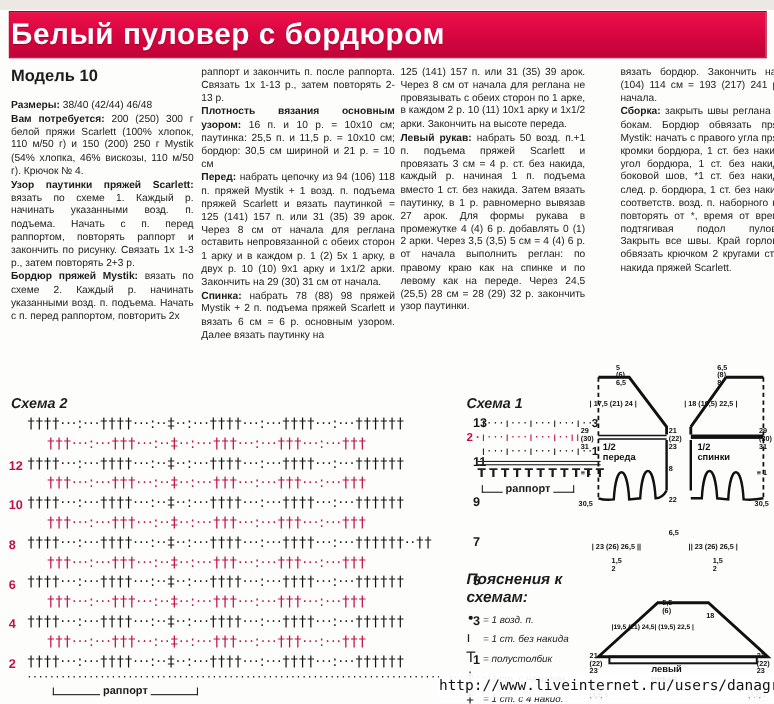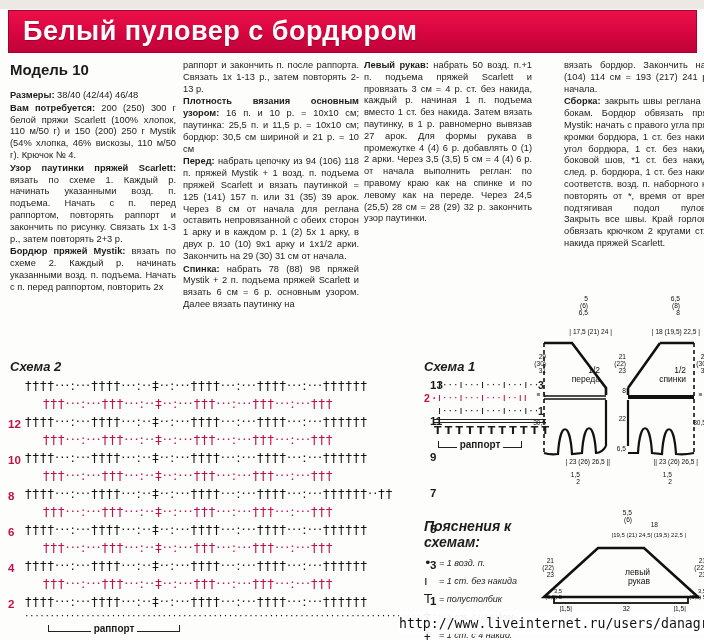--- a/index.html
+++ b/index.html
@@ -2,21 +2,21 @@
 <html><head>
 <meta charset="utf-8">
 <style>
   html,body{margin:0;padding:0;background:#e9e6e1;}
   .page{position:relative;width:704px;height:640px;background:#fdfdfc;overflow:hidden;
         font-family:"Liberation Sans",sans-serif;color:#1c1c1c;}
   .top-strip{position:absolute;left:0;top:0;width:704px;height:9px;background:#ece9e4;}
   .header{position:absolute;left:8px;top:10px;width:689px;height:43px;
           background:linear-gradient(180deg,#ec1049 0%,#d60540 55%,#c00339 100%);
           border:1px solid #a50030;display:flex;align-items:center;box-sizing:border-box;}
-  .header .title{color:#ffffff;font-weight:bold;font-size:27px;letter-spacing:.5px;padding-left:14px;
+  .header .title{color:#ffffff;font-weight:bold;font-size:27px;letter-spacing:.5px;padding-left:1px;
                  text-shadow:0 1px 1px rgba(120,0,30,.55);}
   .col{position:absolute;top:60px;font-size:9.3px;line-height:1.27;text-align:justify;}
   .col p{margin:0 0 1px 0;}
   .col b{font-weight:bold;}
   #col1{left:10px;width:166px;}
   #col2{left:183px;width:176px;}
   #col3{left:364px;width:168px;}
   #col4{left:564px;width:160px;}
   .model{font-size:15px;font-weight:bold;margin:0 0 11px 0;text-align:left;}
   .schema-title{position:absolute;font-style:italic;font-weight:bold;font-size:13px;}
@@ -48,21 +48,21 @@
            line-height:1;white-space:nowrap;}
   .s1 .bracket{width:84px;margin:3px 0 0 14px;}
   
   .legend{position:absolute;left:424px;top:518px;width:140px;}
   .legend .ltitle{font-style:italic;font-weight:bold;font-size:14px;margin-bottom:6px;}
   .litem{display:flex;align-items:center;margin-bottom:5px;font-style:italic;font-size:9px;}
   .litem .sym{width:15px;flex:none;font-family:"DejaVu Sans",sans-serif;font-style:normal;
               font-size:13px;line-height:1;}
   
   .diag{position:absolute;font-size:6.6px;line-height:1.05;}
-  .diag .m{position:absolute;white-space:pre-line;text-align:right;font-weight:normal;color:#111;}
+  .diag .m{position:absolute;white-space:pre-line;text-align:left;font-weight:bold;color:#111;margin-top:36px;}
   .diag svg{position:absolute;left:0;top:0;}
   .piece-label{font-size:8.5px;font-weight:bold;white-space:pre-line;text-align:center;}
   #fb{left:534px;top:296px;width:170px;height:212px;}
   #sleeve{left:538px;top:510px;width:166px;height:128px;}
   
   .url{position:absolute;left:399px;top:612px;width:305px;height:22px;
        font-family:"DejaVu Sans Mono",monospace;font-size:13.2px;color:#111;
        background:rgba(255,255,255,.92);display:flex;align-items:center;}
 </style>
 </head>
@@ -84,20 +84,21 @@
   </div>
 
   <div class="col" id="col2">
     <p><b></b> <span>раппорт и закончить п. после раппорта. Связать 1х 1-13 р., затем повторять 2-13 р.</span></p>
     <p><b>Плотность вязания основным узором:</b> <span>16 п. и 10 р. = 10х10 см; паутинка: 25,5 п. и 11,5 р. = 10х10 см; бордюр: 30,5 см шириной и 21 р. = 10 см</span></p>
     <p><b>Перед:</b> <span>набрать цепочку из 94 (106) 118 п. пряжей Mystik + 1 возд. п. подъема пряжей Scarlett и вязать паутинкой = 125 (141) 157 п. или 31 (35) 39 арок. Через 8 см от начала для реглана оставить непровязанной с обеих сторон 1 арку и в каждом р. 1 (2) 5х 1 арку, в двух р. 10 (10) 9х1 арку и 1х1/2 арки. Закончить на 29 (30) 31 см от начала.</span></p>
     <p><b>Спинка:</b> <span>набрать 78 (88) 98 пряжей Mystik + 2 п. подъема пряжей Scarlett и вязать 6 см = 6 р. основным узором. Далее вязать паутинку на</span></p>
   </div>
 
   <div class="col" id="col3">
+    <p><b></b> <span>125 (141) 157 п. или 31 (35) 39 арок. Через 8 см от начала для реглана не провязывать с обеих сторон по 1 арке, в каждом 2 р. 10 (11) 10х1 арку и 1х1/2 арки. Закончить на высоте переда.</span></p>
     <p><b>Левый рукав:</b> <span>набрать 50 возд. п.+1 п. подъема пряжей Scarlett и провязать 3 см = 4 р. ст. без накида, каждый р. начиная 1 п. подъема вместо 1 ст. без накида. Затем вязать паутинку, в 1 р. равномерно вывязав 27 арок. Для формы рукава в промежутке 4 (4) 6 р. добавлять 0 (1) 2 арки. Через 3,5 (3,5) 5 см = 4 (4) 6 р. от начала выполнить реглан: по правому краю как на спинке и по левому как на переде. Через 24,5 (25,5) 28 см = 28 (29) 32 р. закончить узор паутинки.</span></p>
   </div>
 
   <div class="col" id="col4">
     <p><b></b> <span>вязать бордюр. Закончить на 92 (104) 114 см = 193 (217) 241 р. от начала.</span></p>
     <p><b>Сборка:</b> <span>закрыть швы реглана и по бокам. Бордюр обвязать пряжей Mystik: начать с правого угла прямой кромки бордюра, 1 ст. без накида в угол бордюра, 1 ст. без накида в боковой шов, *1 ст. без накида в след. р. бордюра, 1 ст. без накида в соответств. возд. п. наборного края, повторять от *, время от времени подтягивая подол пуловера. Закрыть все швы. Край горловины обвязать крючком 2 кругами ст. без накида пряжей Scarlett.</span></p>
   </div>
 
   <div class="schema-title" style="left:10px;top:359px;">Схема 2</div>
   <div class="s2">

